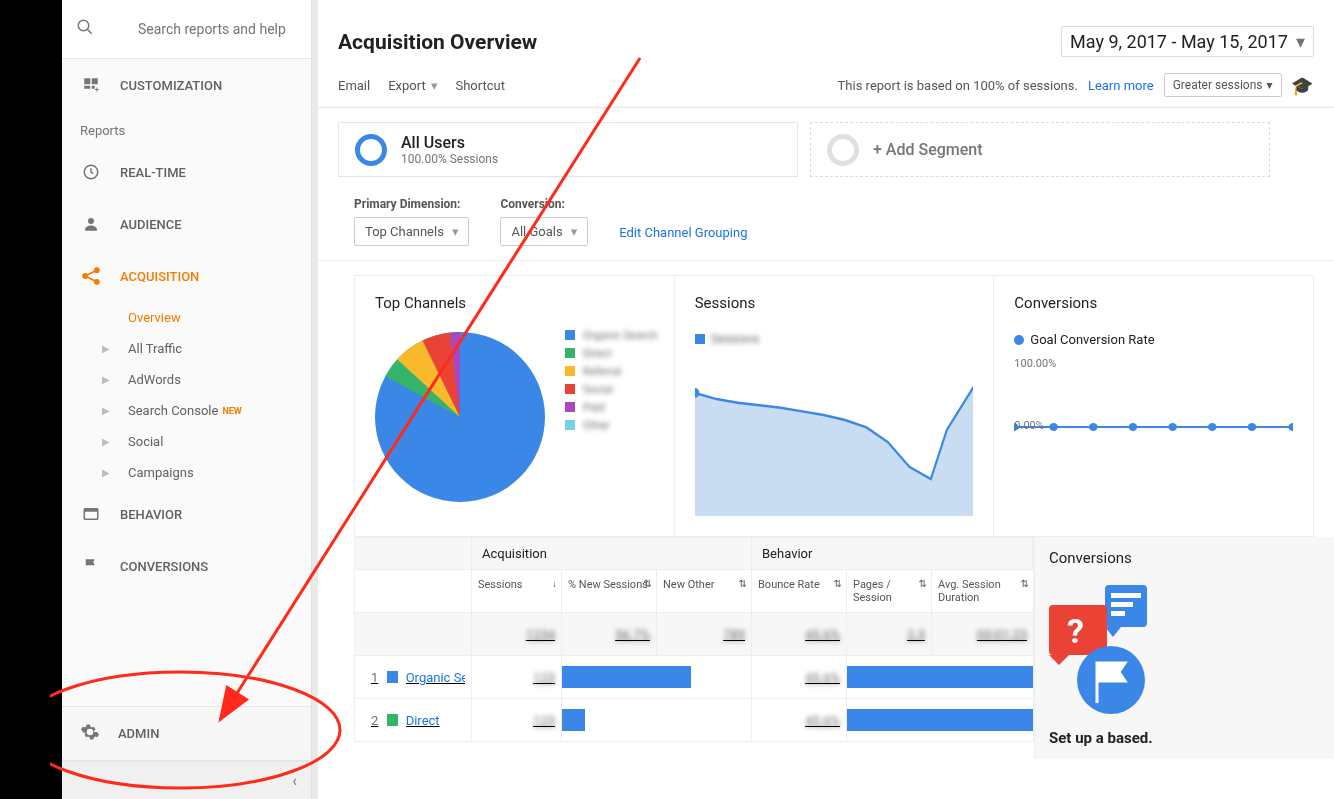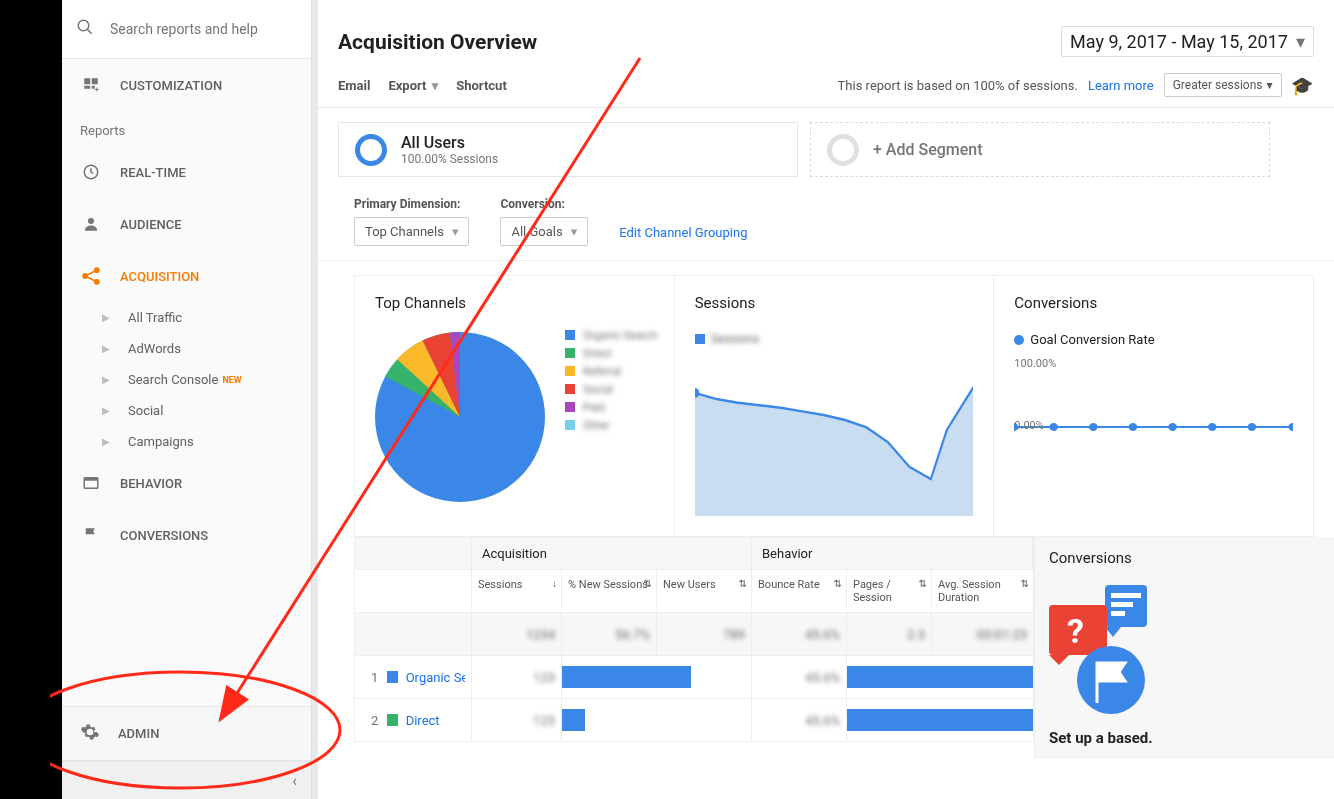--- a/index.html
+++ b/index.html
@@ -1,21 +1,21 @@
 <!DOCTYPE html>
 <html><head>
 <meta charset="utf-8">
 <style>
 * { box-sizing: border-box; margin: 0; padding: 0; font-family: Roboto, Arial, sans-serif; }
 body { background: #fff; width: 1334px; height: 799px; overflow: hidden; position: relative; }
 
 .left-strip { position: absolute; left: 0; top: 0; width: 62px; height: 799px; background: #000; }
 
 .sidebar { position: absolute; left: 62px; top: 0; width: 250px; height: 799px; background: #fafafa; border-right: 1px solid #e0e0e0; }
-.search-row { display: flex; align-items: center; padding: 18px 18px 18px 14px; border-bottom: 1px solid #e6e6e6; background: #fff; }
+.search-row { display: flex; align-items: center; padding: 18px 18px 18px 14px; border-bottom: 1px solid #e6e6e6; background: #fff; gap: 28px; }
 .search-row input { border: none; outline: none; font-size: 14px; color: #757575; flex: 1; margin-left: 16px; background: transparent; }
 .nav-item { display: flex; align-items: center; padding: 15px 18px; color: #616161; font-size: 13px; font-weight: 500; cursor: pointer; text-transform: uppercase; }
 .nav-item .icon-slot { width: 22px; height: 22px; display: flex; align-items: center; justify-content: center; margin-right: 18px; color: #757575; }
 .nav-item.active { color: #f57c00; }
 .nav-item.active .icon-slot { color: #f57c00; }
 .reports-label { font-size: 13px; color: #757575; padding: 12px 26px 8px 18px; }
 .sub-items { padding-left: 20px; }
 .sub-item { display: flex; align-items: center; padding: 8px 18px 8px 20px; font-size: 13px; color: #616161; cursor: pointer; }
 .sub-item .chev { width: 12px; margin-right: 14px; color: #bdbdbd; font-size: 10px; }
 .sub-item.active { color: #f57c00; }
@@ -23,21 +23,21 @@
 .admin-row { position: absolute; bottom: 38px; left: 0; right: 0; display: flex; align-items: center; padding: 15px 18px; border-top: 1px solid #e6e6e6; border-bottom: 1px solid #e6e6e6; color: #616161; font-size: 13px; font-weight: 500; background: #f7f7f7; }
 .collapse-row { position: absolute; bottom: 0; left: 0; right: 0; height: 38px; display: flex; align-items: center; justify-content: flex-end; padding-right: 14px; background: #f0f0f0; border-top: 1px solid #e6e6e6; }
 
 .main { position: absolute; left: 312px; top: 0; right: 0; height: 799px; background: #f4f4f4; border-left: 6px solid #e9e9e9; overflow: hidden; }
 .content-area { background: #fff; margin: 0; min-height: 100%; }
 .header { display: flex; align-items: center; justify-content: space-between; padding: 26px 20px 8px 20px; background: #fff; }
 .header h1 { font-size: 21px; font-weight: 700; color: #212121; }
 .date-picker { display: flex; align-items: center; font-size: 18px; color: #212121; padding: 4px 8px; border: 1px solid #ddd; border-radius: 2px; cursor: pointer; }
 .toolbar { display: flex; align-items: center; justify-content: space-between; padding: 8px 20px 10px 20px; border-bottom: 1px solid #e6e6e6; font-size: 13px; }
 .toolbar-left { display: flex; gap: 18px; color: #555; }
-.toolbar-left .tool { cursor: pointer; font-weight: bold; }
+.toolbar-left .tool { cursor: pointer; }
 .toolbar-right { display: flex; align-items: center; gap: 10px; color: #555; }
 .toolbar-right a { color: #1a73e8; text-decoration: none; }
 .precision-btn { border: 1px solid #ccc; padding: 4px 8px; font-size: 12px; color: #555; cursor: pointer; display: flex; align-items: center; gap: 4px; border-radius: 2px; }
 
 .segments-row { display: flex; gap: 12px; padding: 14px 20px; }
 .segment-card { display: flex; align-items: center; border: 1px solid #e6e6e6; padding: 10px 16px; min-width: 460px; background: #fff; }
 .segment-card.add { border: 1px dashed #dcdcdc; color: #757575; min-width: 460px; }
 .seg-circle { width: 32px; height: 32px; border-radius: 50%; border: 5px solid #3a87e8; margin-right: 14px; }
 .seg-circle.empty { border-color: #e0e0e0; }
 .seg-text .t { font-size: 16px; color: #212121; font-weight: 500; }
@@ -69,21 +69,21 @@
 .table-section { display: flex; margin: 0 0 0 36px; }
 .data-table { flex: 1; }
 .table-header-row { display: flex; background: #f7f7f7; border: 1px solid #eee; }
 .th-group { border-right: 1px solid #eee; padding: 8px 10px; font-size: 13px; color: #212121; }
 .th-group.rank { width: 117px; flex-shrink: 0; }
 .th-group.acq { width: 280px; }
 .th-group.beh { flex: 1; }
 .sub-th-row { display: flex; background: #fff; border-left: 1px solid #eee; border-bottom: 1px solid #eee; }
 .sub-th { font-size: 11px; color: #555; padding: 8px 6px; border-right: 1px solid #eee; position: relative; }
 .sub-th .sort-arrow { font-size: 10px; position: absolute; right: 4px; top: 8px; }
-.tr { display: flex; border-bottom: 1px solid #eee; border-left: 1px solid #eee; min-height: 42px; align-items: center; font-size: 13px; }
+.tr { display: flex; border-bottom: 1px solid #eee; border-left: 1px solid #eee; min-height: 42px; align-items: center; font-size: 13px; text-decoration: underline; }
 .td-rank { width: 18px; padding-left: 8px; color: #757575; }
 .td-swatch { width: 12px; height: 12px; margin: 0 8px; }
 .td-name { width: 70px; color: #1a73e8; white-space: nowrap; overflow: hidden; }
 .td-cell { border-right: 1px solid #eee; height: 42px; display: flex; align-items: center; padding: 0 6px; }
 .bar { height: 22px; background: #3a87e8; }
 
 .conv-panel { width: 300px; border-left: 1px solid #eee; padding: 12px 14px; background: #f7f7f7; }
 .conv-panel h3 { font-size: 15px; font-weight: 400; color: #212121; margin-bottom: 18px; }
 .goal-graphic { position: relative; width: 100px; height: 130px; margin: 10px 0 14px 0; }
 .goal-text { font-size: 15px; font-weight: 700; color: #212121; }
@@ -148,20 +148,24 @@
           <circle cx="19" cy="5" r="2.5" fill="#f57c00"></circle>
           <circle cx="19" cy="19" r="2.5" fill="#f57c00"></circle>
           <line x1="7" y1="11" x2="17" y2="6"></line>
           <line x1="7" y1="13" x2="17" y2="18"></line>
         </svg>
     </span>
     <span>ACQUISITION</span>
   </div>
 
   <div class="sub-items">
+    <div class="sub-item active">
+      <span class="chev"></span>
+      <span>Overview</span>
+    </div>
     <div class="sub-item">
       <span class="chev">▶</span>
       <span>All Traffic</span>
     </div>
     <div class="sub-item">
       <span class="chev">▶</span>
       <span>AdWords</span>
     </div>
     <div class="sub-item">
       <span class="chev">▶</span>
@@ -358,21 +362,21 @@
       <div class="data-table">
         <div class="table-header-row">
           <div class="th-group rank"></div>
           <div class="th-group acq">Acquisition</div>
           <div class="th-group beh">Behavior</div>
         </div>
         <div class="sub-th-row">
           <div class="sub-th" style="width:117px;"></div>
           <div class="sub-th" style="width:90px;"><span>Sessions</span><span class="sort-arrow">↓</span></div>
           <div class="sub-th" style="width:95px;"><span>% New Sessions</span><span class="sort-arrow">⇅</span></div>
-          <div class="sub-th" style="width:95px;"><span>New Users</span><span class="sort-arrow">⇅</span></div>
+          <div class="sub-th" style="width:95px;"><span>New Other</span><span class="sort-arrow">⇅</span></div>
           <div class="sub-th" style="width:95px;"><span>Bounce Rate</span><span class="sort-arrow">⇅</span></div>
           <div class="sub-th" style="width:85px;"><span>Pages / Session</span><span class="sort-arrow">⇅</span></div>
           <div class="sub-th" style="flex:1;"><span>Avg. Session Duration</span><span class="sort-arrow">⇅</span></div>
         </div>
         <div class="tr" style="background:#f7f7f7;">
           <div class="td-cell" style="width:117px;"></div>
           <div class="td-cell" style="width:90px;justify-content:flex-end;">
               <span class="blur">1234</span>
             </div>
           <div class="td-cell" style="width:95px;justify-content:flex-end;">

